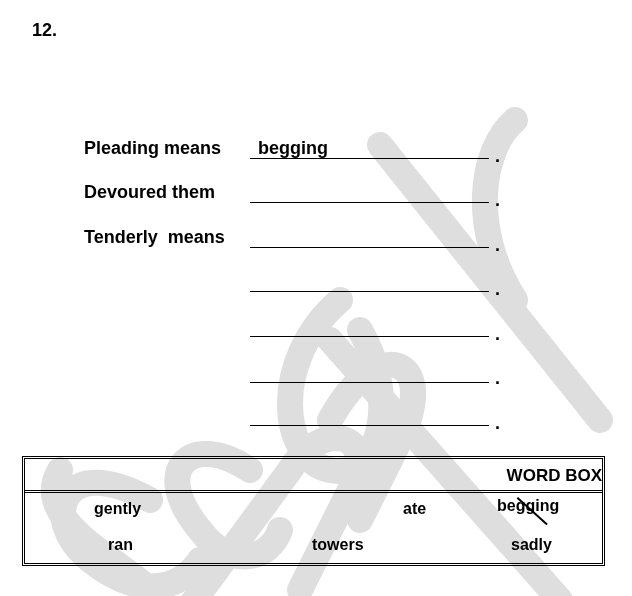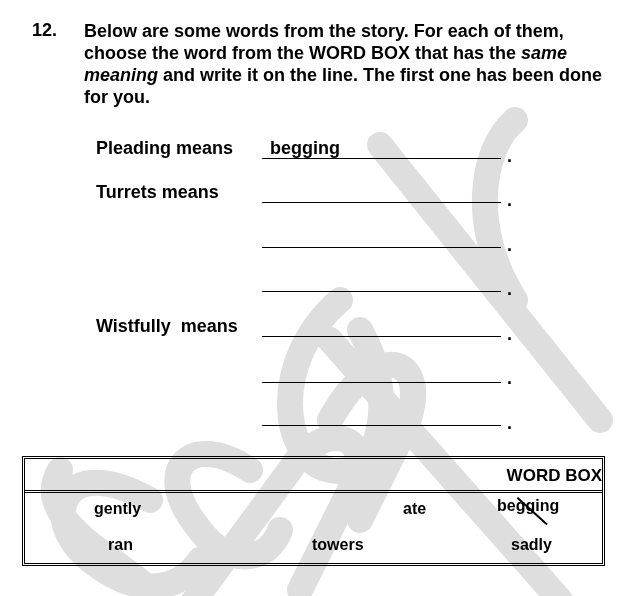--- a/index.html
+++ b/index.html
@@ -3,21 +3,21 @@
 <meta charset="utf-8">
 <style>
   html, body { margin: 0; padding: 0; background: #ffffff; }
   body { width: 632px; height: 596px; position: relative; overflow: hidden;
          font-family: "Liberation Sans", sans-serif; color: #000; }
   .watermark { position: absolute; left: 0; top: 0; width: 632px; height: 596px; z-index: 0; pointer-events: none; }
   .content { position: absolute; left: 0; top: 0; width: 616px; height: 596px; z-index: 1; }
   .qnum { position: absolute; left: 32px; top: 20px; font-weight: bold; font-size: 18px; }
   .prompt { position: absolute; left: 84px; top: 20px; width: 530px; font-weight: bold; font-size: 18px; line-height: 22px; }
   .prompt i { font-style: italic; }
-  .row { position: absolute; left: 84px; height: 26px; width: 430px; margin-left: 12px; }
+  .row { position: absolute; left: 84px; height: 26px; width: 430px; }
   .row .label { position: absolute; left: 0; top: 0; font-weight: bold; font-size: 18px; white-space: pre; }
   .row .line { position: absolute; left: 166px; top: 20px; width: 239px; height: 0; border-bottom: 1.5px solid #000; }
   .row .answer { position: absolute; left: 174px; top: 0; font-weight: bold; font-size: 18px; }
   .row .dot { position: absolute; left: 411px; top: 8px; font-weight: bold; font-size: 18px; }
   .wordbox { position: absolute; left: 22px; top: 456px; width: 583px; height: 110px;
              border: 3px double #000; box-sizing: border-box; }
   .wb-title { position: absolute; left: 0; top: 0; width: 100%; height: 34px; border-bottom: 3px double #000;
               text-align: right; font-weight: bold; font-size: 17px; line-height: 34px; box-sizing: border-box; }
   .word { position: absolute; font-weight: bold; font-size: 16px; }
   .strike { position: absolute; left: 518px; top: 497px; width: 40px; height: 2px; background: #000;
@@ -41,46 +41,45 @@
     <path d="M330 340 L 560 600"></path>
 
     <path d="M380 145 L 600 420"></path>
 
     <path d="M515 120 C 480 150, 470 230, 515 300"></path>
   </g>
 </svg>
 
 <div class="content">
   <div class="qnum">12.</div>
-  <div class="prompt"><span>Below are some words from the story. For each of them, choose the word from the WORD BOX that has the </span><i>same meaning</i><span> and write it on the line. The first one has been done for you.</span></div>
 
   <div class="row" style="top:138px">
     <span class="label">Pleading means</span>
     <span class="line"></span>
     <span class="answer">begging</span>
     <span class="dot">.</span>
   </div>
   <div class="row" style="top:182px">
-    <span class="label">Turrets means</span>
+    <span class="label">Devoured them</span>
     <span class="line"></span>
     <span class="answer"></span>
     <span class="dot">.</span>
   </div>
   <div class="row" style="top:227px">
+    <span class="label">Tenderly  means</span>
     <span class="line"></span>
     <span class="answer"></span>
     <span class="dot">.</span>
   </div>
   <div class="row" style="top:271px">
     <span class="line"></span>
     <span class="answer"></span>
     <span class="dot">.</span>
   </div>
   <div class="row" style="top:316px">
-    <span class="label">Wistfully  means</span>
     <span class="line"></span>
     <span class="answer"></span>
     <span class="dot">.</span>
   </div>
   <div class="row" style="top:360px">
     <span class="line" style="top:22px"></span>
     <span class="answer"></span>
     <span class="dot">.</span>
   </div>
   <div class="row" style="top:405px">

